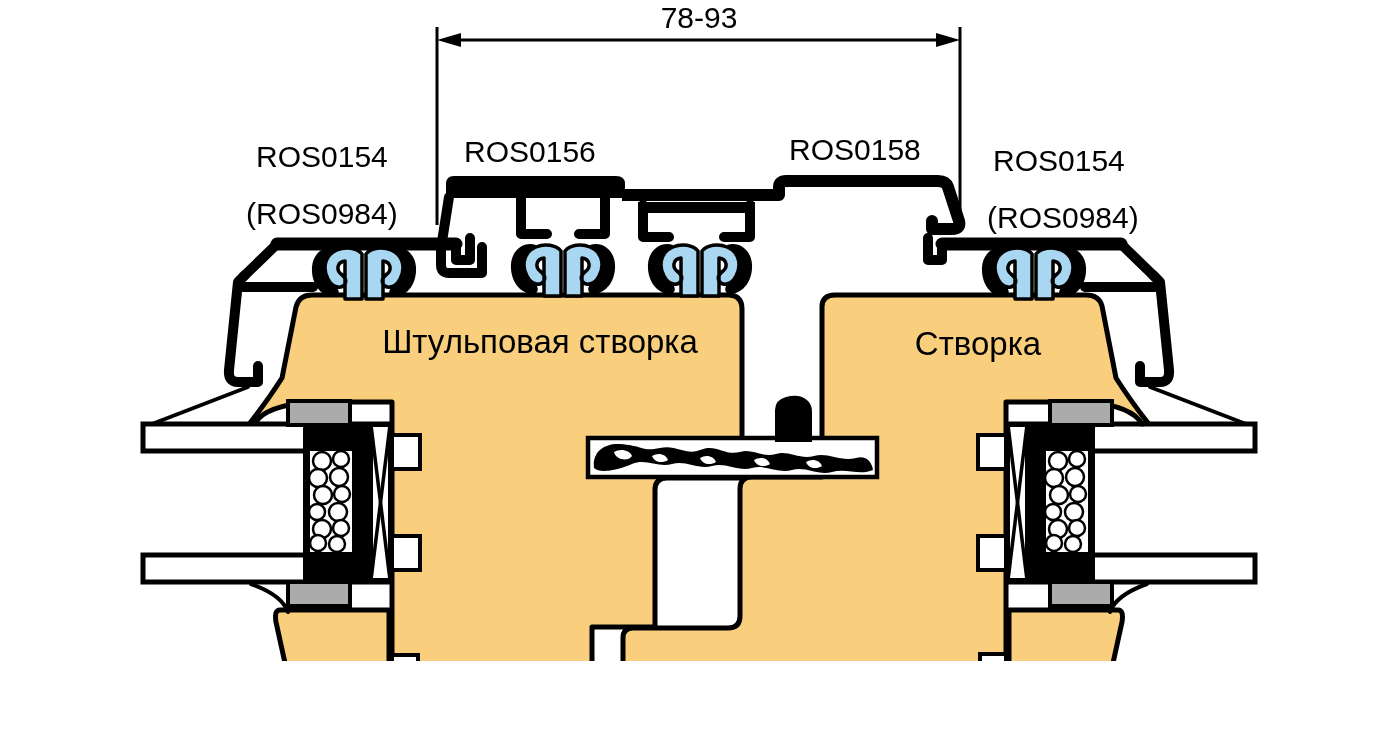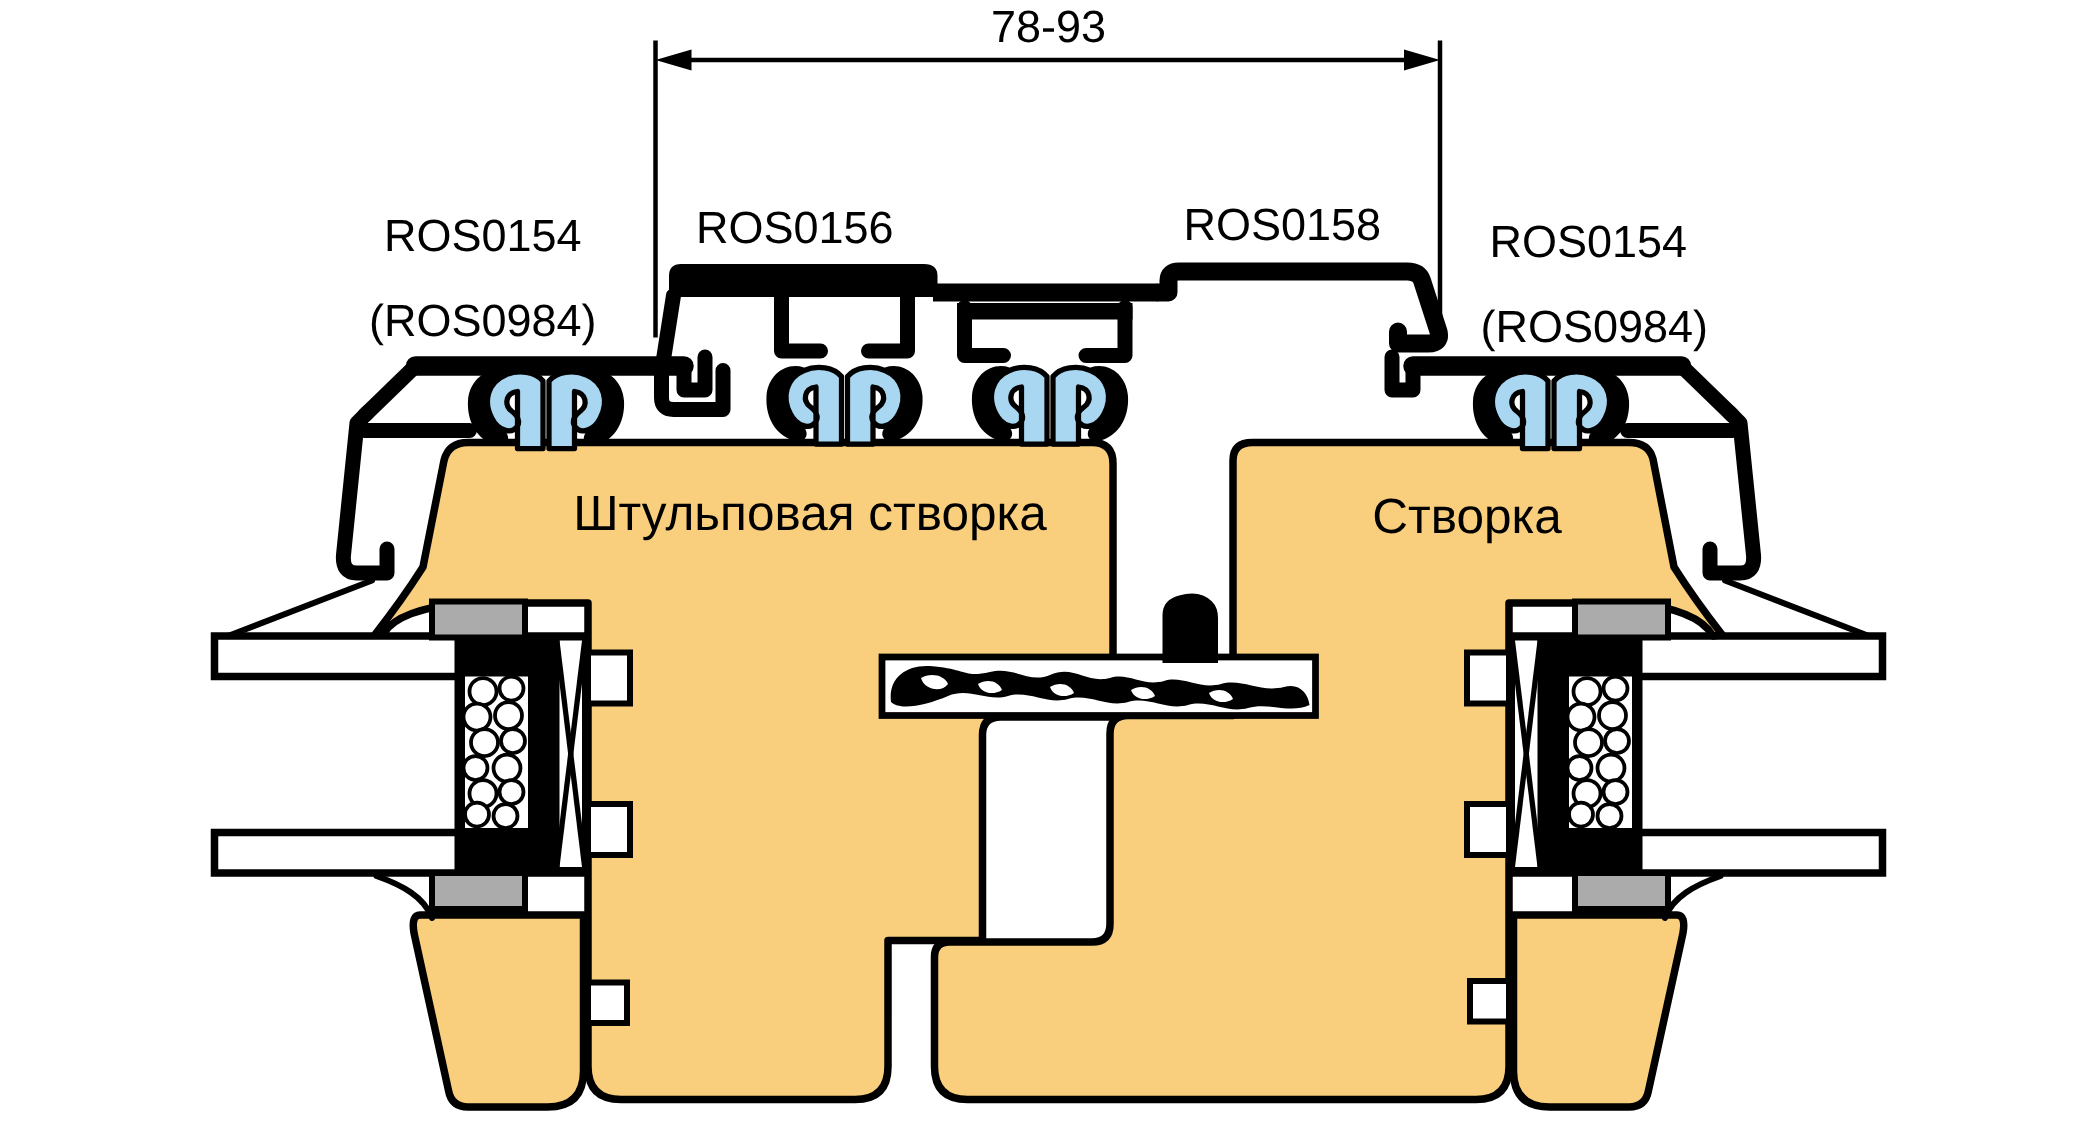--- a/index.html
+++ b/index.html
@@ -1,16 +1,16 @@
 <!DOCTYPE html>
 <html><head>
 <meta charset="utf-8">
 <style>
   html,body{margin:0;padding:0;background:#fff;}
-  .stage{position:relative;width:1398px;height:749px;background:#fff;overflow:hidden;
+  .stage{position:relative;width:1398px;height:661px;background:#fff;overflow:hidden;
          font-family:"Liberation Sans", sans-serif;}
   svg{display:block}
   text{fill:#000;}
   .lbl{font-size:30px;}
   .sashlbl{font-size:33px;}
   .dimlbl{font-size:30px;}
 </style>
 </head>
 <body>
 

